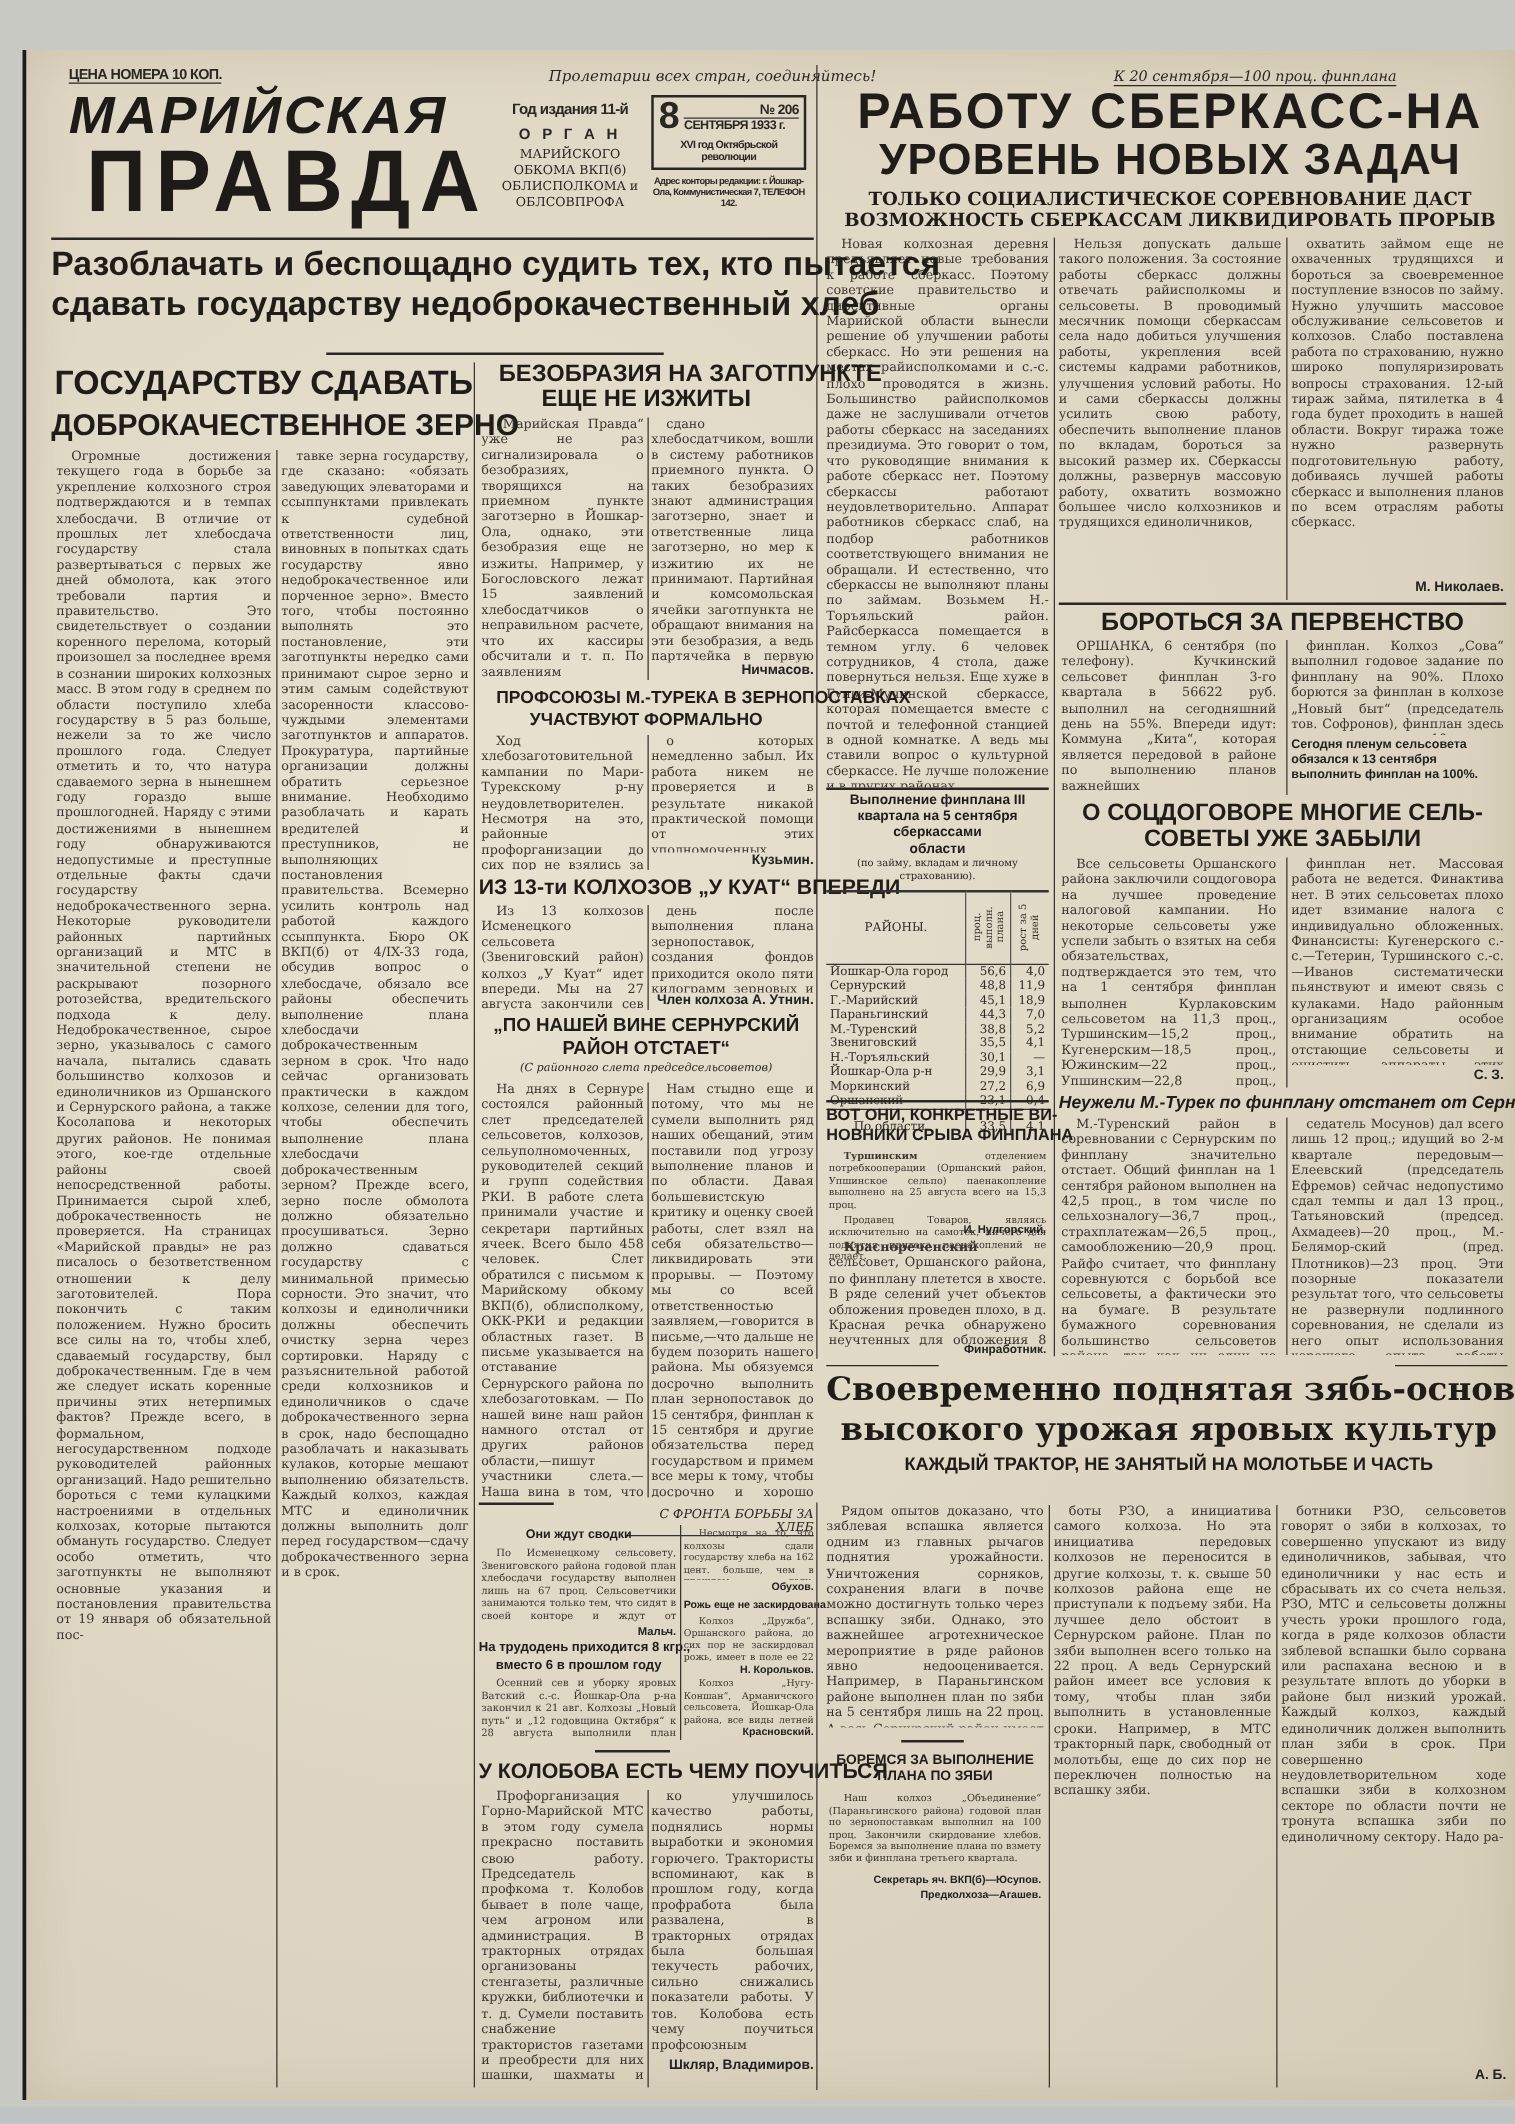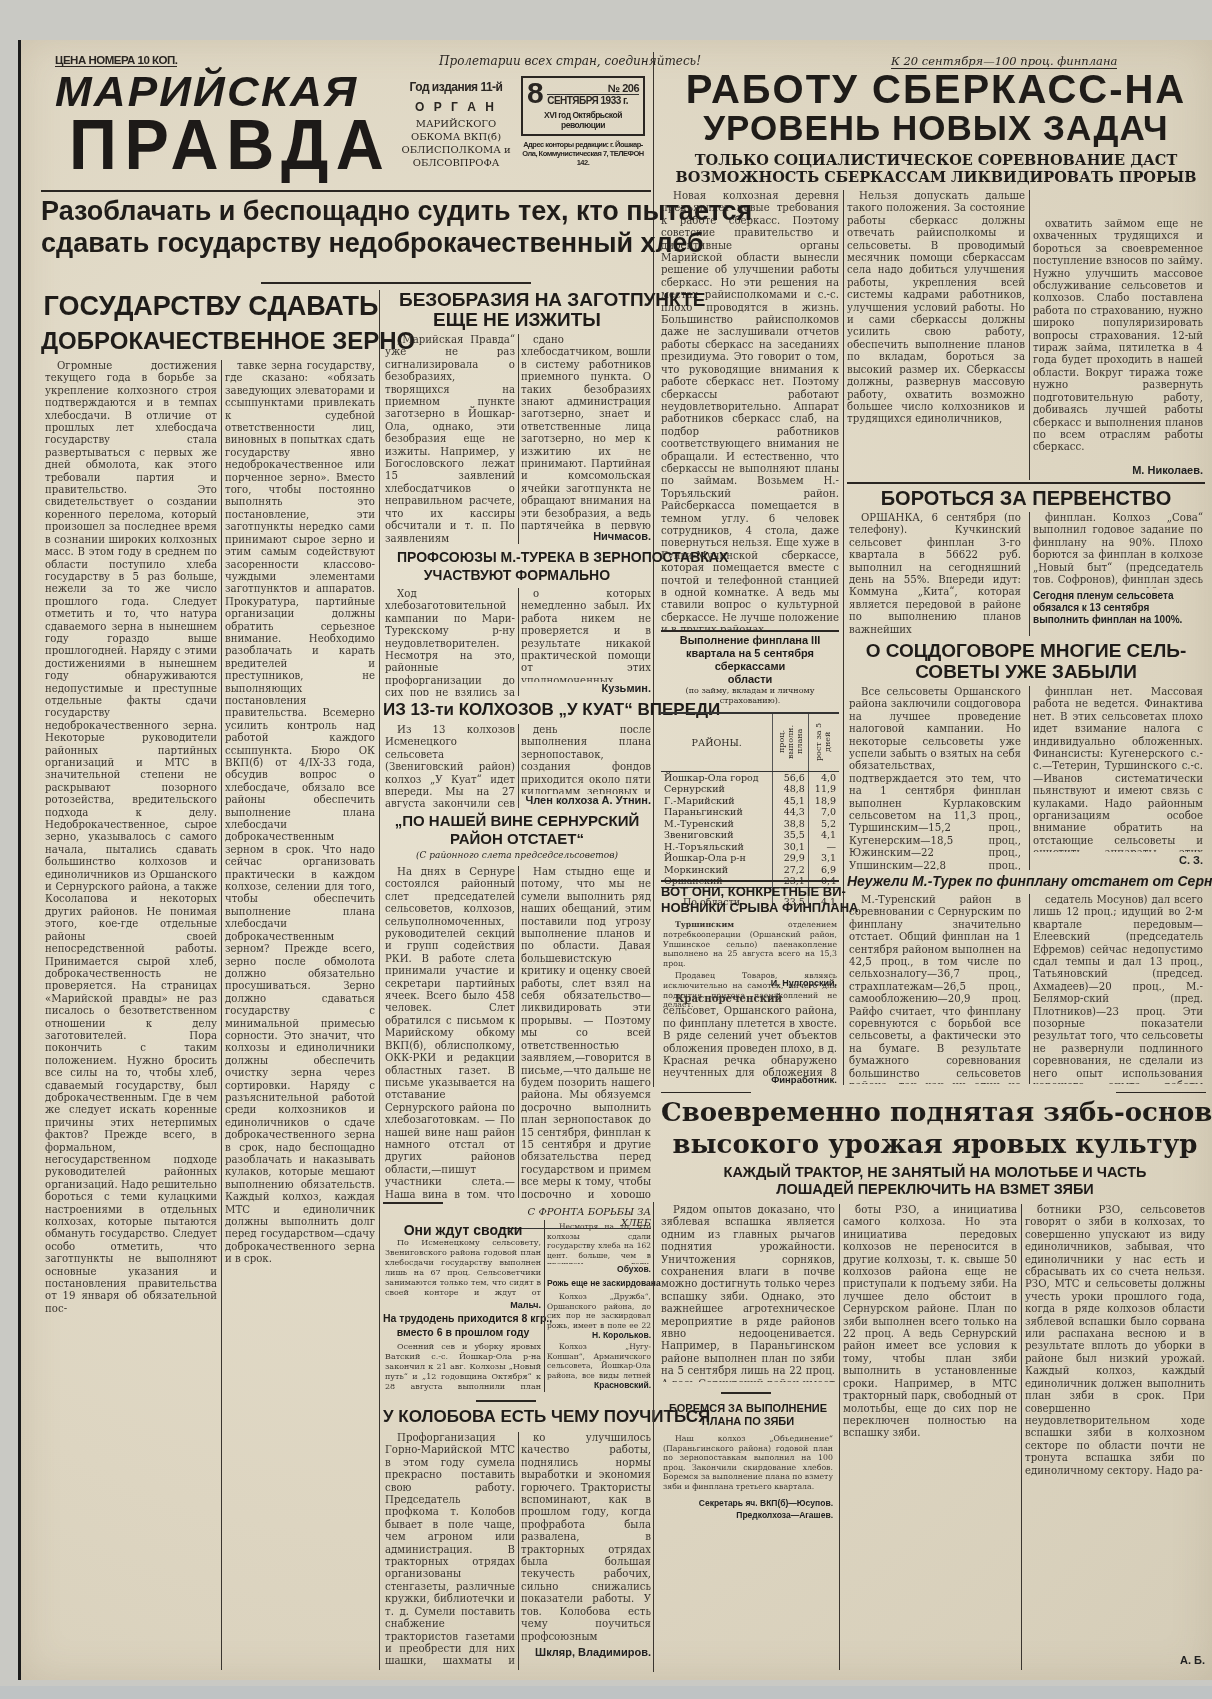--- a/index.html
+++ b/index.html
@@ -76,21 +76,21 @@
   <div class="abs headline ser" style="left:640px;top:128px;width:550px;font-size:14.5px;font-family:'DejaVu Serif',serif;">ВОЗМОЖНОСТЬ СБЕРКАССАМ ЛИКВИДИРОВАТЬ ПРОРЫВ</div>
 
   <div class="abs body-txt" style="left:640px;top:150px;width:178px;height:440px;overflow:hidden;">
       <p>Новая колхозная деревня предъявляет новые требования к работе сберкасс. Поэтому советские правительство и директивные органы Марийской области вынесли решение об улучшении работы сберкасс. Но эти решения на местах райисполкомами и с.-с. плохо проводятся в жизнь. Большинство райисполкомов даже не заслушивали отчетов работы сберкасс на заседаниях президиума. Это говорит о том, что руководящие внимания к работе сберкасс нет. Поэтому сберкассы работают неудовлетворительно. Аппарат работников сберкасс слаб, на подбор работников соответствующего внимания не обращали. И естественно, что сберкассы не выполняют планы по займам. Возьмем Н.-Торъяльский район. Райсберкасса помещается в темном углу. 6 человек сотрудников, 4 стола, даже повернуться нельзя. Еще хуже в Гуньи-Мучинской сберкассе, которая помещается вместе с почтой и телефонной станцией в одной комнатке. А ведь мы ставили вопрос о культурной сберкассе. Не лучше положение и в других районах.</p>
     </div>
   <div class="vrule" style="left:822px;top:150px;height:290px;"></div>
   <div class="abs body-txt" style="left:826px;top:150px;width:178px;height:286px;overflow:hidden;">
       <p>Нельзя допускать дальше такого положения. За состояние работы сберкасс должны отвечать райисполкомы и сельсоветы. В проводимый месячник помощи сберкассам села надо добиться улучшения работы, укрепления всей системы кадрами работников, улучшения условий работы. Но и сами сберкассы должны усилить свою работу, обеспечить выполнение планов по вкладам, бороться за высокий размер их. Сберкассы должны, развернув массовую работу, охватить возможно большее число колхозников и трудящихся единоличников,</p>
     </div>
   <div class="vrule" style="left:1008px;top:150px;height:290px;"></div>
-  <div class="abs body-txt" style="left:1012px;top:150px;width:170px;height:272px;overflow:hidden;margin-top:28px;">
+  <div class="abs body-txt" style="left:1012px;top:150px;width:170px;height:272px;overflow:hidden;">
       <p>охватить займом еще не охваченных трудящихся и бороться за своевременное поступление взносов по займу. Нужно улучшить массовое обслуживание сельсоветов и колхозов. Слабо поставлена работа по страхованию, нужно широко популяризировать вопросы страхования. 12-ый тираж займа, пятилетка в 4 года будет проходить в нашей области. Вокруг тиража тоже нужно развернуть подготовительную работу, добиваясь лучшей работы сберкасс и выполнения планов по всем отраслям работы сберкасс.</p>
     </div>
   <div class="abs sig" style="left:1012px;top:424px;width:170px;">М. Николаев.</div>
 
   <div class="rule" style="left:20px;top:150px;width:610px;height:2px;"></div>
   <div class="abs headline" style="left:20px;top:155px;width:610px;font-size:27px;line-height:32px;">Разоблачать и беспощадно судить тех, кто пытается</div>
   <div class="abs headline" style="left:20px;top:187px;width:610px;font-size:27px;line-height:32px;">сдавать государству недоброкачественный хлеб</div>
   <div class="rule" style="left:240px;top:242px;width:270px;height:2px;"></div>
 
   <div class="abs headline" style="left:20px;top:250px;width:340px;font-size:27px;line-height:33px;">ГОСУДАРСТВУ СДАВАТЬ</div>
@@ -144,21 +144,21 @@
       <p>На днях в Сернуре состоялся районный слет председателей сельсоветов, колхозов, сельуполномоченных, руководителей секций и групп содействия РКИ. В работе слета принимали участие и секретари партийных ячеек. Всего было 458 человек. Слет обратился с письмом к Марийскому обкому ВКП(б), облисполкому, ОКК-РКИ и редакции областных газет. В письме указывается на отставание Сернурского района по хлебозаготовкам. — По нашей вине наш район намного отстал от других районов области,—пишут участники слета.—Наша вина в том, что мы успокоились на достигнутых в прошлом году успехах, не проводили массово-разъяснительной работы, проспали летние и осенние работы.</p>
     </div>
   <div class="vrule" style="left:497px;top:826px;height:332px;"></div>
   <div class="abs body-txt" style="left:500px;top:826px;width:130px;height:332px;overflow:hidden;">
       <p>Нам стыдно еще и потому, что мы не сумели выполнить ряд наших обещаний, этим поставили под угрозу выполнение планов и по области. Давая большевистскую критику и оценку своей работы, слет взял на себя обязательство—ликвидировать эти прорывы. — Поэтому мы со всей ответственностью заявляем,—говорится в письме,—что дальше не будем позорить нашего района. Мы обязуемся досрочно выполнить план зернопоставок до 15 сентября, финплан к 15 сентября и другие обязательства перед государством и примем все меры к тому, чтобы досрочно и хорошо развернуть все сельско-хозяйственные работы, обеспечить наилучшую работу по повышению урожайности социалистических полей.</p>
     </div>
 
   <div class="rule" style="left:362px;top:1162px;width:60px;height:2px;"></div>
   <div class="abs ser ital" style="left:480px;top:1166px;width:150px;font-size:10px;text-align:right;border-bottom:1px solid #333;">С ФРОНТА БОРЬБЫ ЗА ХЛЕБ</div>
 
-  <div class="abs headline" style="left:362px;top:1182px;width:160px;font-size:14px;text-align:center;">Они ждут сводки</div>
+  <div class="abs headline" style="left:362px;top:1182px;width:160px;font-size:10px;text-align:center;">Они ждут сводки</div>
   <div class="abs body-txt" style="left:364px;top:1198px;width:156px;height:60px;overflow:hidden;font-size:8px;line-height:10px;">
       <p>По Исменецкому сельсовету, Звениговского района годовой план хлебосдачи государству выполнен лишь на 67 проц. Сельсоветчики занимаются только тем, что сидят в своей конторе и ждут от сельуполномоченного сводки, сами практической помощи в работе не оказывают.</p>
     </div>
   <div class="abs sig" style="left:364px;top:1260px;width:156px;font-size:9px;">Мальч.</div>
   <div class="abs headline" style="left:362px;top:1272px;width:160px;font-size:10.5px;">На трудодень приходится 8 кгр.,</div>
   <div class="abs headline" style="left:362px;top:1286px;width:160px;font-size:10.5px;">вместо 6 в прошлом году</div>
   <div class="abs body-txt" style="left:364px;top:1302px;width:156px;height:50px;overflow:hidden;font-size:8px;line-height:10px;">
       <p>Осенний сев и уборку яровых Ватский с.-с. Йошкар-Ола р-на закончил к 21 авг. Колхозы „Новый путь“ и „12 годовщина Октября“ к 28 августа выполнили план зернопоставки.</p>
     </div>
   <div class="vrule" style="left:523px;top:1180px;height:172px;"></div>
@@ -303,21 +303,20 @@
   <div class="abs body-txt" style="left:642px;top:952px;width:174px;height:88px;overflow:hidden;">
     <p><b>Краснореченский</b> <span>сельсовет, Оршанского района, по финплану плетется в хвосте. В ряде селений учет объектов обложения проведен плохо, в д. Красная речка обнаружено неучтенных для обложения 8 коров, 30 овец и т. д.</span></p>
   </div>
   <div class="abs sig" style="left:642px;top:1034px;width:174px;font-size:9.5px;">Финработник.</div>
 
   <div class="rule" style="left:640px;top:1052px;width:90px;height:1px;"></div>
   <div class="rule" style="left:1095px;top:1052px;width:90px;height:1px;"></div>
   <div class="abs headline" style="left:640px;top:1056px;width:548px;font-size:26px;line-height:32px;font-family:'DejaVu Serif',serif;">Своевременно поднятая зябь-основа</div>
   <div class="abs headline" style="left:640px;top:1088px;width:548px;font-size:26px;line-height:32px;font-family:'DejaVu Serif',serif;">высокого урожая яровых культур</div>
   <div class="abs headline" style="left:640px;top:1124px;width:548px;font-size:14.5px;line-height:17px;">КАЖДЫЙ ТРАКТОР, НЕ ЗАНЯТЫЙ НА МОЛОТЬБЕ И ЧАСТЬ</div>
-  <div class="abs headline" style="left:640px;top:1141px;width:548px;font-size:14.5px;line-height:17px;">ЛОШАДЕЙ ПЕРЕКЛЮЧИТЬ НА ВЗМЕТ ЗЯБИ</div>
 
   <div class="vrule" style="left:632px;top:1162px;height:470px;"></div>
   <div class="abs body-txt" style="left:640px;top:1164px;width:174px;height:178px;overflow:hidden;">
       <p>Рядом опытов доказано, что зяблевая вспашка является одним из главных рычагов поднятия урожайности. Уничтожения сорняков, сохранения влаги в почве можно достигнуть только через вспашку зяби. Однако, это важнейшее агротехническое мероприятие в ряде районов явно недооценивается. Например, в Параньгинском районе выполнен план по зяби на 5 сентября лишь на 22 проц. А весь Сернурский район имеет по вспашке в тому, чтобы план зяби выполнить в установленные сроки. Поэтому совершенно не случайно, что РЗО совершенно не ведет работы в колхозах о значении зяблевой вспашки. Если колхоз „Объединение“, Параньгинского района, план по зяби в основном заканчивает, то это не результат ра-</p>
     </div>
   <div class="vrule" style="left:818px;top:1164px;height:466px;"></div>
   <div class="abs body-txt" style="left:822px;top:1164px;width:174px;height:466px;overflow:hidden;">
       <p>боты РЗО, а инициатива самого колхоза. Но эта инициатива передовых колхозов не переносится в другие колхозы, т. к. свыше 50 колхозов района еще не приступали к подъему зяби. На лучшее дело обстоит в Сернурском районе. План по зяби выполнен всего только на 22 проц. А ведь Сернурский район имеет все условия к тому, чтобы план зяби выполнить в установленные сроки. Напримeр, в МТС тракторный парк, свободный от молотьбы, еще до сих пор не переключен полностью на вспашку зяби.</p>
     </div>
   <div class="vrule" style="left:1000px;top:1164px;height:466px;"></div>

